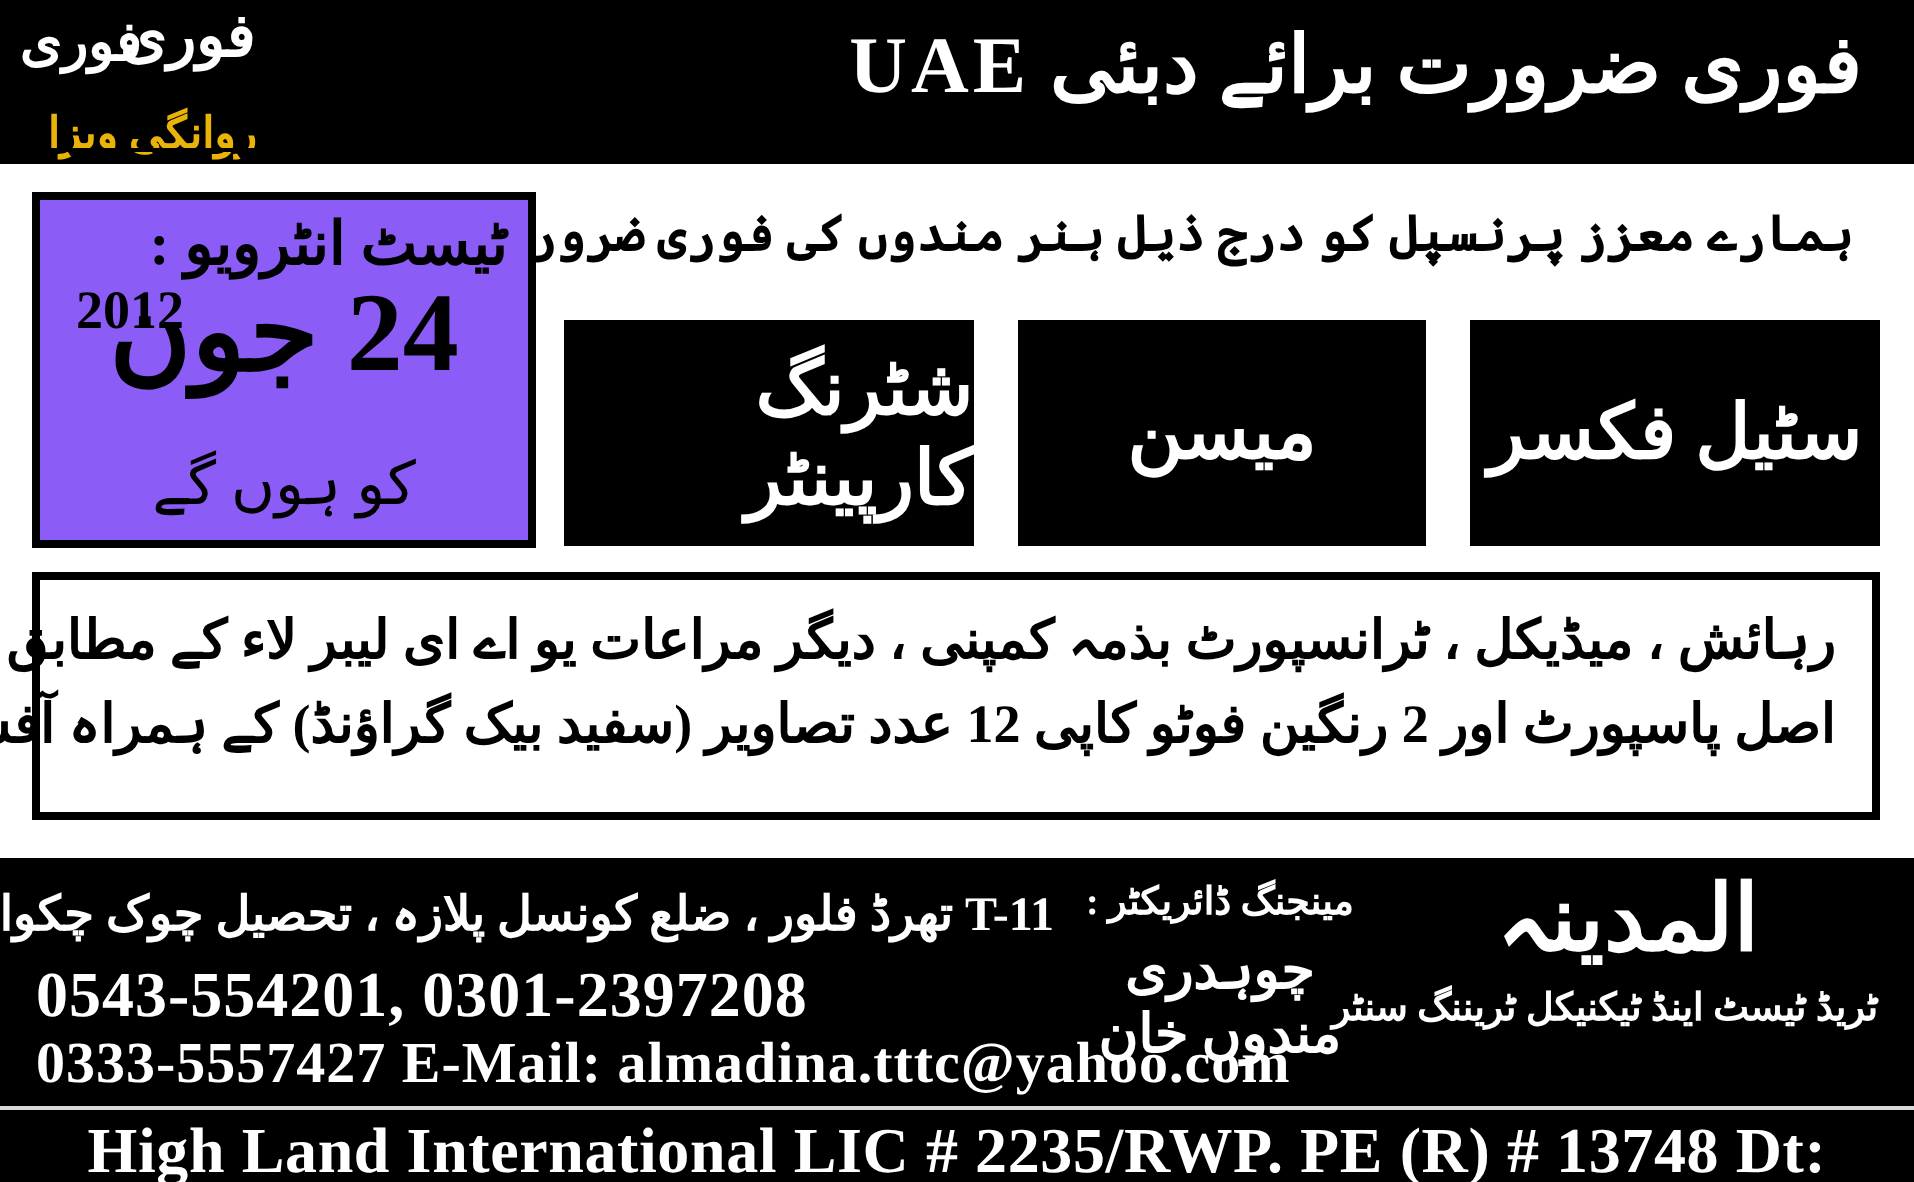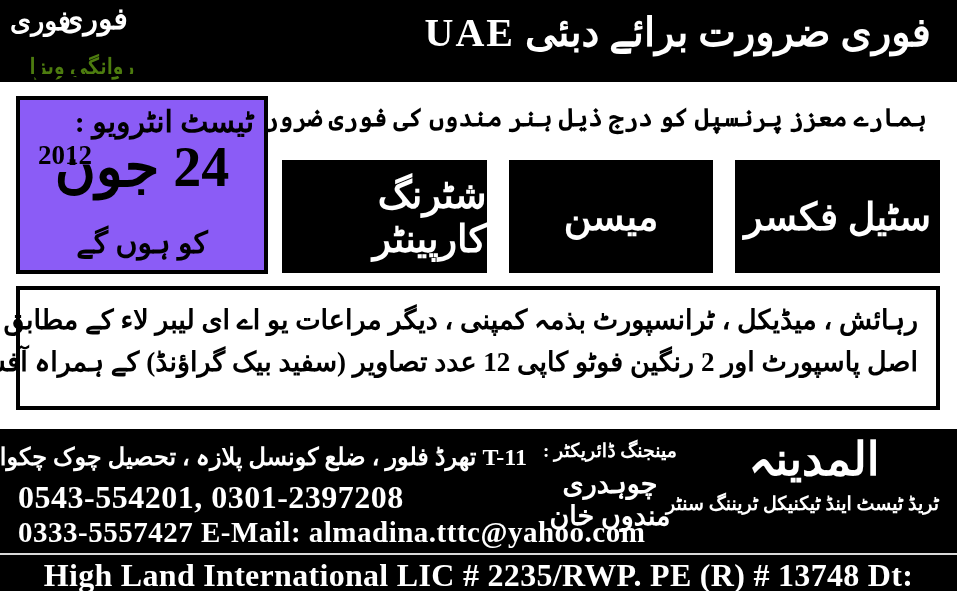--- a/index.html
+++ b/index.html
@@ -62,23 +62,23 @@
     line-height: 1.15;
     text-align: center;
     width: 52px;
   }
   .banner-left-3 {
     position: absolute;
     left: 24px;
     top: 54px;
     font-size: 22px;
     font-weight: bold;
-    color: #4d7c0f;
+    color: #eab308;
     width: 110px;
-    text-align: right;
+    text-align: left;
   }
   
   .zigzag {
     position: absolute;
     left: 0;
     top: 74px;
     width: 957px;
     height: 22px;
     overflow: hidden;
   }
@@ -142,21 +142,21 @@
     font-size: 27px;
     font-weight: bold;
   }
   .interview-time {
     position: absolute;
     left: 0;
     bottom: 10px;
     width: 100%;
     text-align: center;
     font-size: 30px;
-    font-weight: bold;
+    font-weight: normal;
     direction: rtl;
   }
   
   .jobs-row {
     position: absolute;
     left: 282px;
     top: 78px;
     width: 658px;
     height: 113px;
     display: flex;

